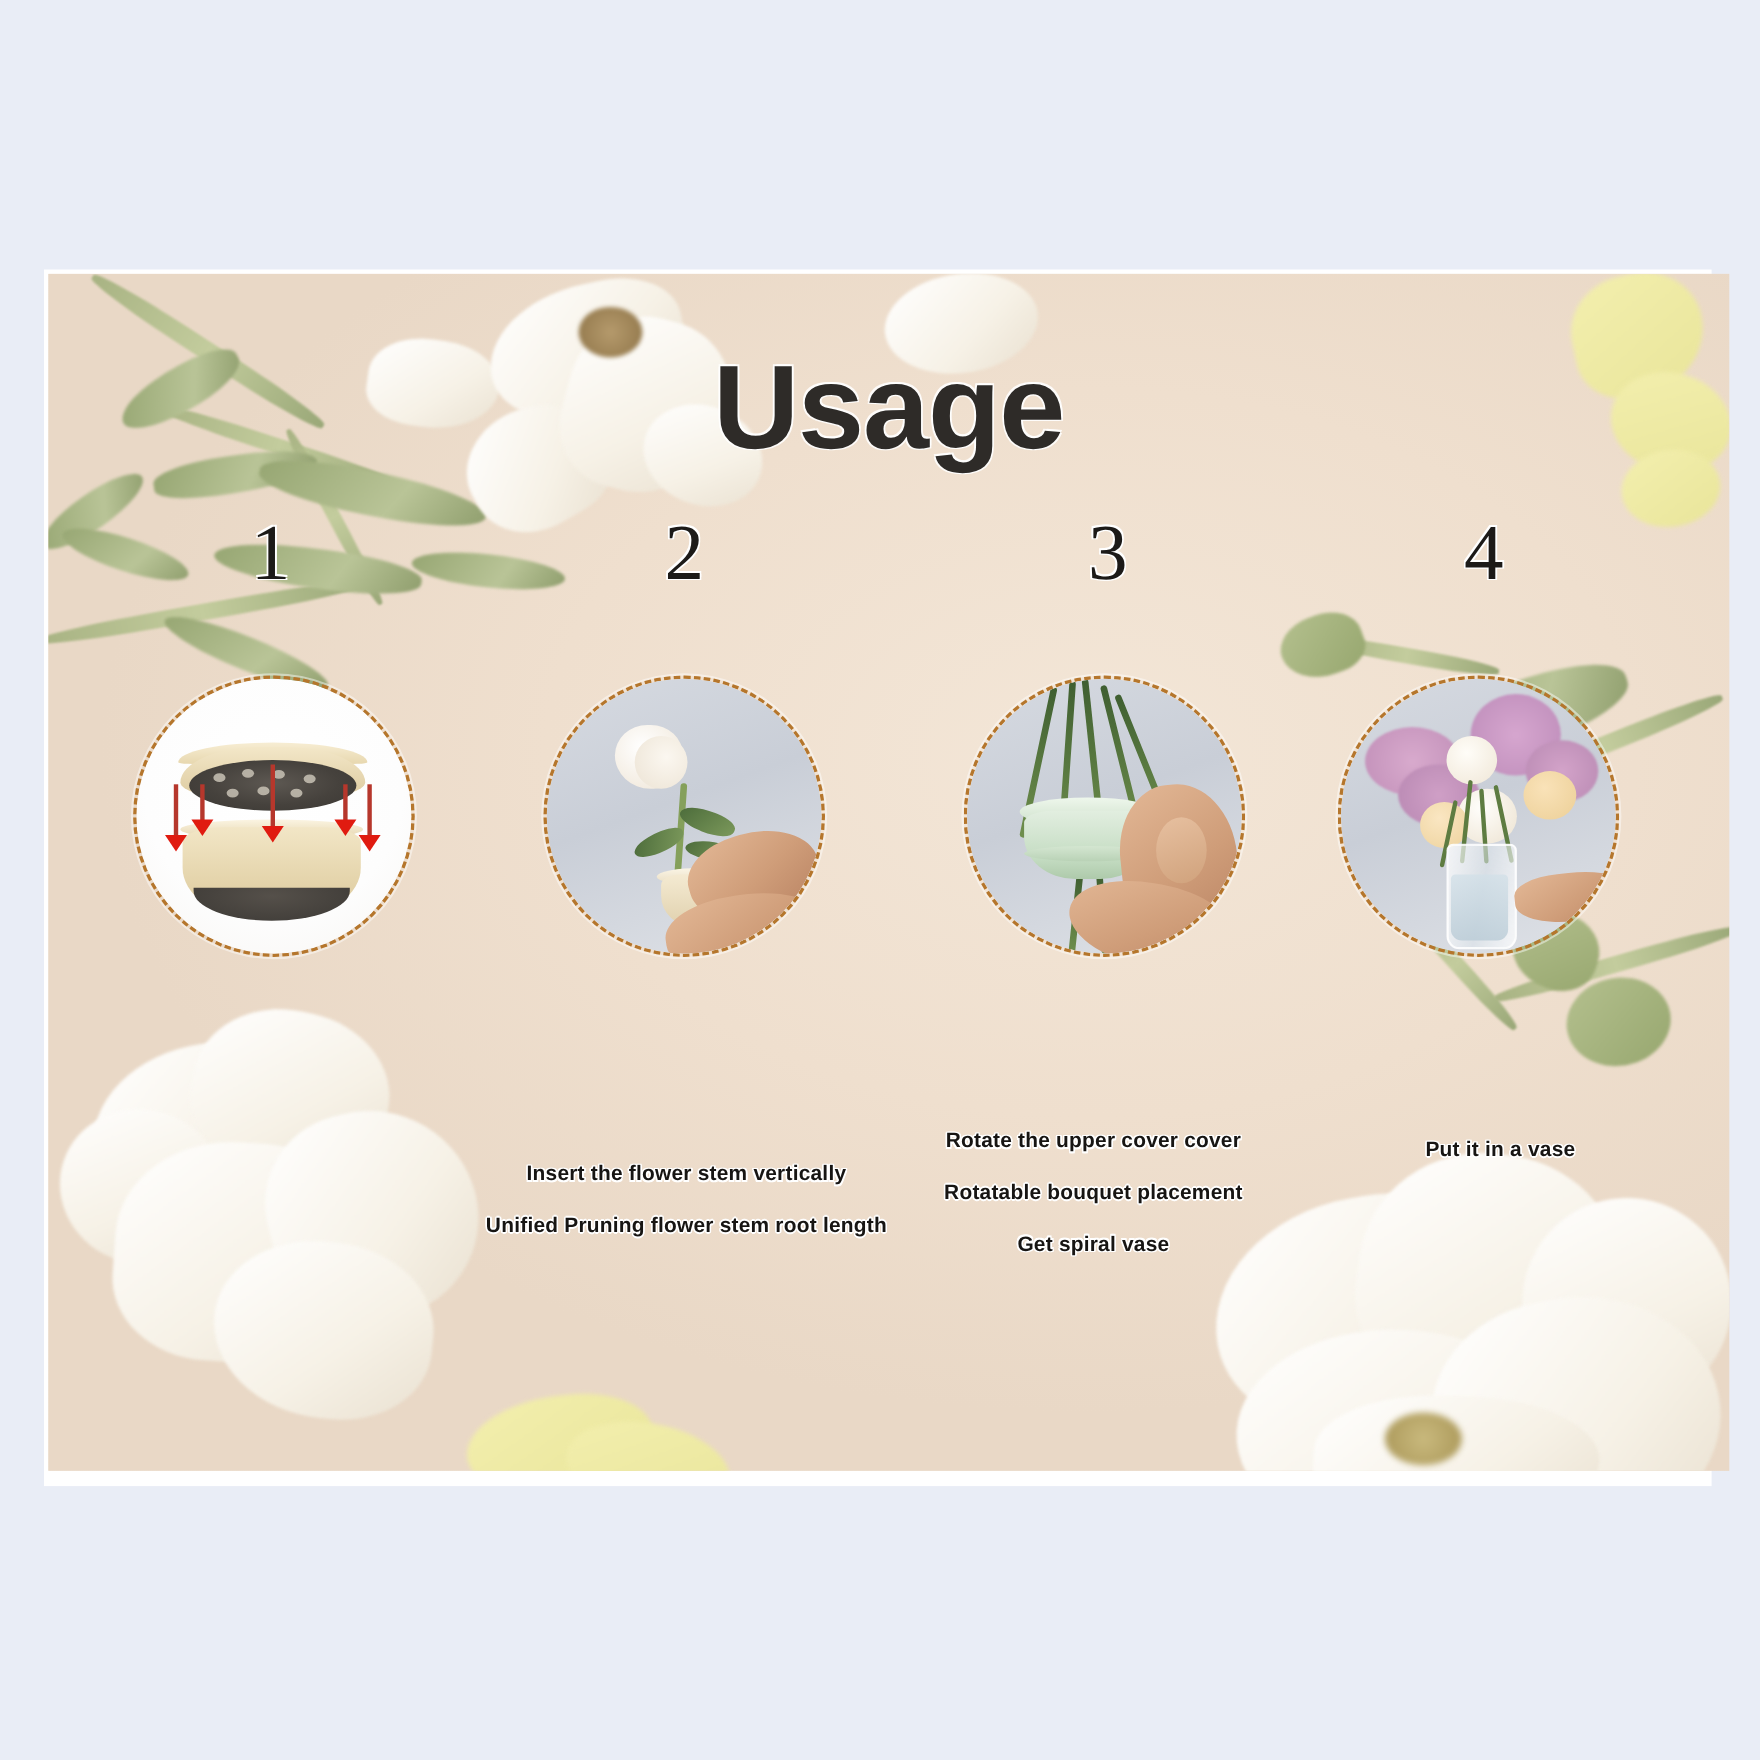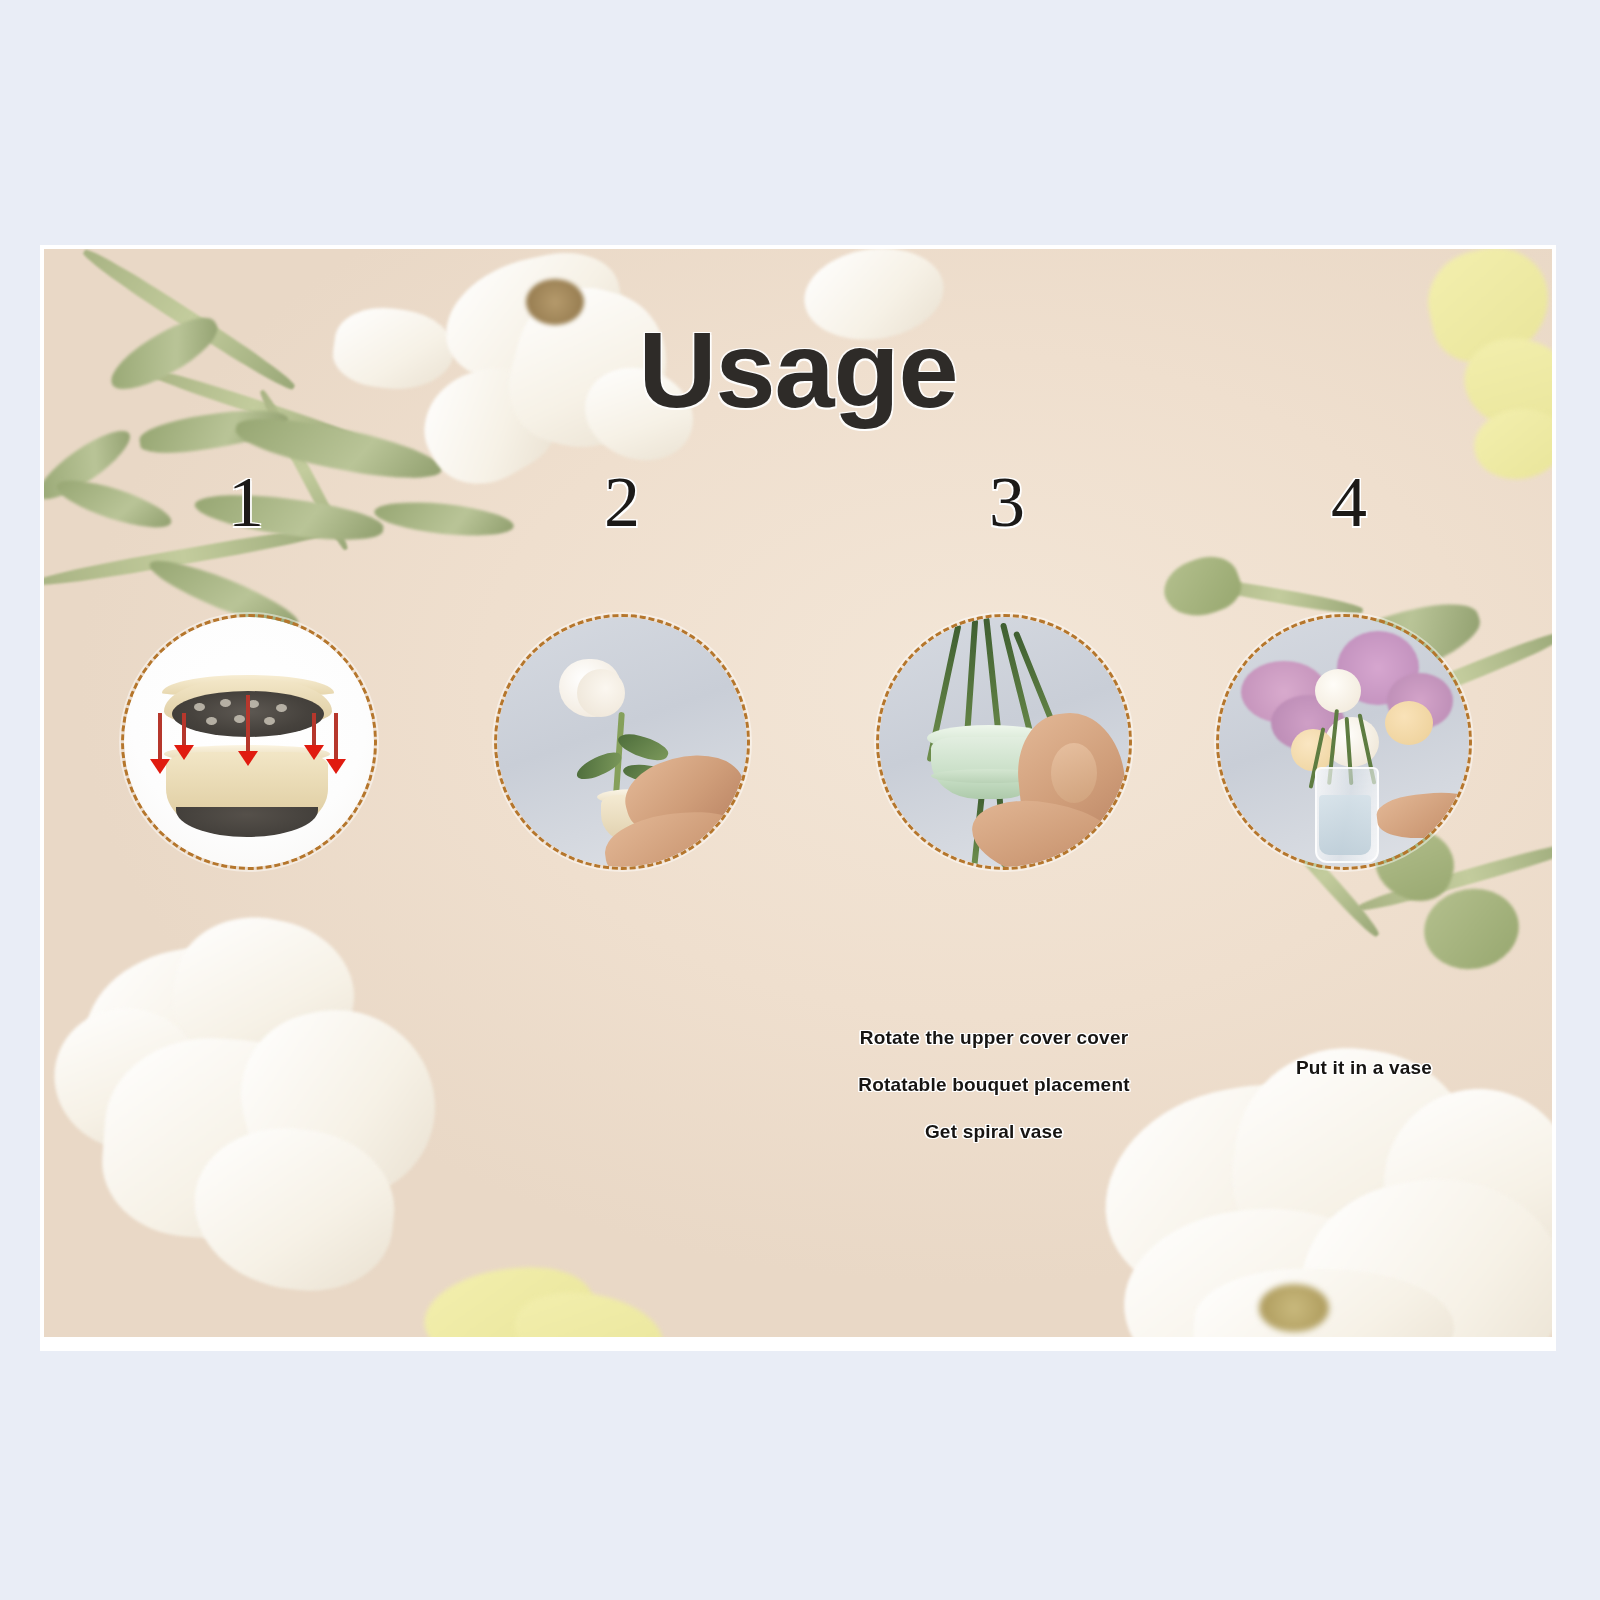--- a/index.html
+++ b/index.html
@@ -17,20 +17,21 @@
     box-sizing:border-box;
     padding:4px 4px 14px 4px;
   }
   #poster{
     position:relative;
     width:100%;height:100%;
     overflow:hidden;
     background:
       radial-gradient(ellipse 900px 600px at 62% 40%, #f3e6d7 0%, #efdfce 55%, #e9d8c6 100%),
       linear-gradient(135deg,#f2e7da 0%,#ecddcc 100%);
+    padding-left: 20px;
   }
 
   
   .bgwrap{position:absolute;inset:0;overflow:hidden;}
 
   .stem{position:absolute;background:linear-gradient(90deg,#a8b383,#c3cc9d,#9aa878);border-radius:40%;filter:blur(1.2px);}
   .leaf{position:absolute;background:linear-gradient(120deg,#95a571,#b9c497 60%,#8d9c6b);filter:blur(1.4px);}
   .petal{position:absolute;background:linear-gradient(140deg,#ffffff,#f6f1e6 60%,#e9e0d0);filter:blur(1.6px);}
   .ybloom{position:absolute;background:linear-gradient(150deg,#f3efae,#e9e59a);filter:blur(2px);}
   .bud{position:absolute;background:linear-gradient(140deg,#b4c08e,#97a76f);filter:blur(1.6px);}
@@ -361,25 +362,29 @@
         <div class="g4stem" style="left:128px;top:100px;height:68px;transform:rotate(-4deg);"></div>
         <div class="g4stem" style="left:96px;top:110px;height:62px;transform:rotate(12deg);"></div>
         <div class="g4stem" style="left:146px;top:96px;height:72px;transform:rotate(-12deg);"></div>
         <div class="vase"></div>
         <div class="vase-water"></div>
         <div class="hand s4-arm"></div>
       </div>
     </div>
 
 
+    <div class="caption" style="left:380px;top:790px;width:400px;">
+      <div>Insert the flower stem vertically</div>
+      <div>Unified Pruning flower stem root length</div>
+    </div>
 
     <div class="caption" style="left:770px;top:760px;width:360px;">
       <div>Rotate the upper cover cover</div>
       <div>Rotatable bouquet placement</div>
       <div>Get spiral vase</div>
     </div>
 
-    <div class="caption" style="left:1130px;top:790px;width:380px;">
+    <div class="caption" style="left:1130px;top:768px;width:380px;">
       <div>Put it in a vase</div>
     </div>
 
   </div>
 </div>
 
 </body></html>

